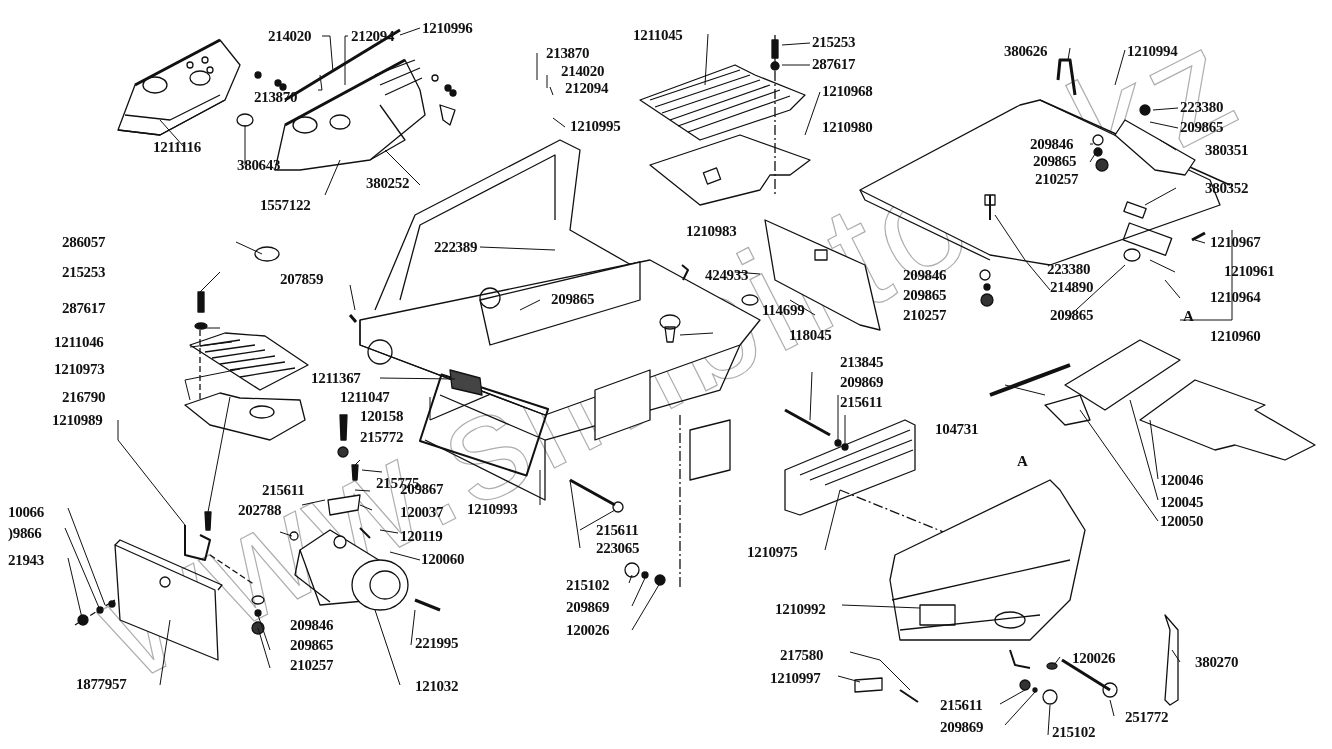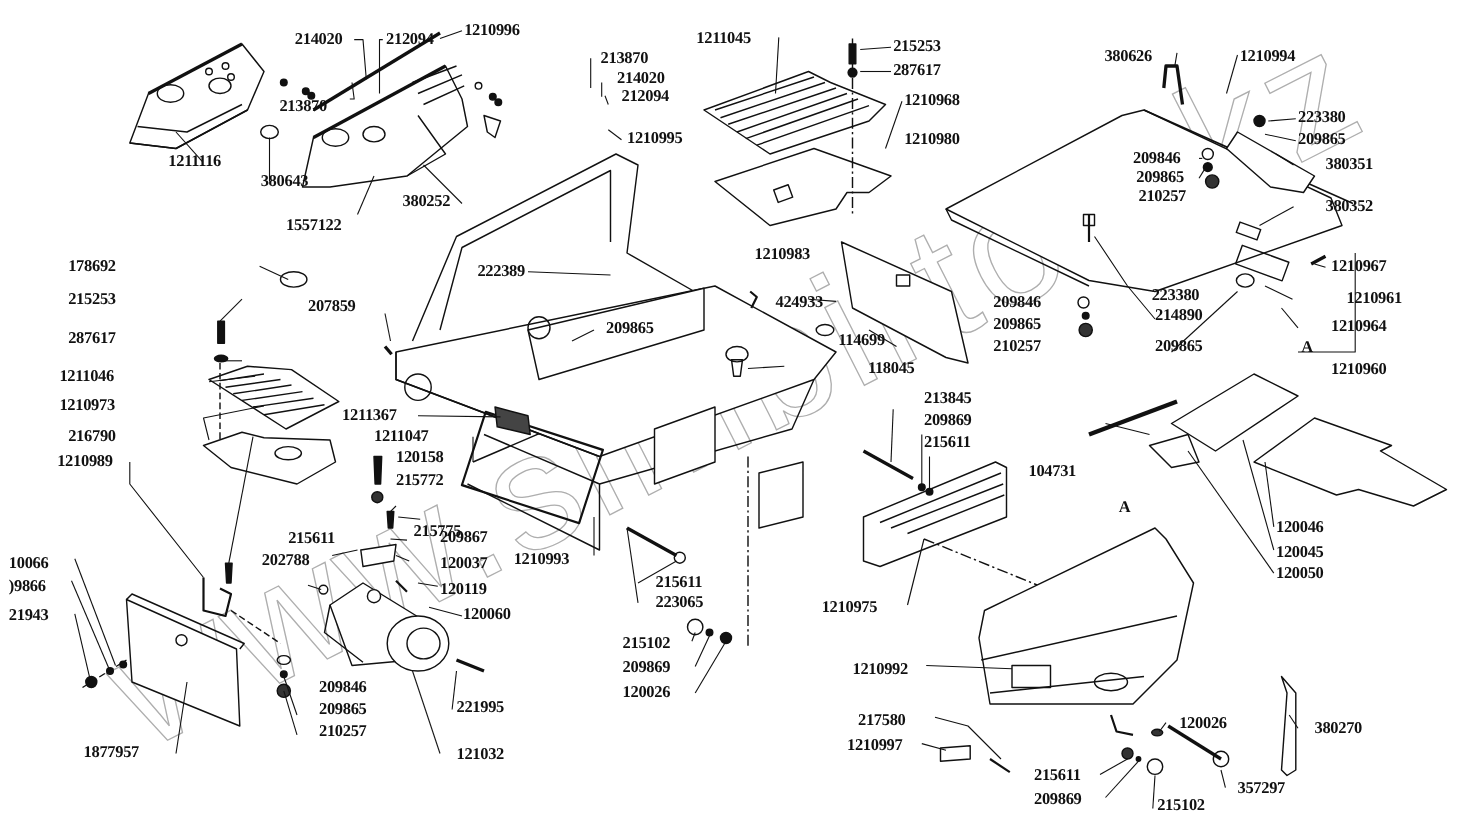--- a/index.html
+++ b/index.html
@@ -312,21 +312,21 @@
   <span class="lbl" style="left:1210px;top:235px">1210967</span>
   <span class="lbl" style="left:1047px;top:262px">223380</span>
   <span class="lbl" style="left:1224px;top:264px">1210961</span>
   <span class="lbl" style="left:1050px;top:280px">214890</span>
   <span class="lbl" style="left:1210px;top:290px">1210964</span>
   <span class="lbl" style="left:903px;top:268px">209846</span>
   <span class="lbl" style="left:903px;top:288px">209865</span>
   <span class="lbl" style="left:903px;top:308px">210257</span>
   <span class="lbl" style="left:1050px;top:308px">209865</span>
   <span class="lbl" style="left:1210px;top:329px">1210960</span>
-  <span class="lbl" style="left:62px;top:235px">178692</span>
+  <span class="lbl" style="left:62px;top:235px">286057</span>
   <span class="lbl" style="left:62px;top:265px">215253</span>
   <span class="lbl" style="left:62px;top:301px">287617</span>
   <span class="lbl" style="left:54px;top:335px">1211046</span>
   <span class="lbl" style="left:54px;top:362px">1210973</span>
   <span class="lbl" style="left:62px;top:390px">216790</span>
   <span class="lbl" style="left:52px;top:413px">1210989</span>
   <span class="lbl" style="left:434px;top:240px">222389</span>
   <span class="lbl" style="left:280px;top:272px">207859</span>
   <span class="lbl" style="left:551px;top:292px">209865</span>
   <span class="lbl" style="left:705px;top:268px">424933</span>
@@ -368,14 +368,14 @@
   <span class="lbl" style="left:1160px;top:495px">120045</span>
   <span class="lbl" style="left:1160px;top:514px">120050</span>
   <span class="lbl" style="left:775px;top:602px">1210992</span>
   <span class="lbl" style="left:780px;top:648px">217580</span>
   <span class="lbl" style="left:770px;top:671px">1210997</span>
   <span class="lbl" style="left:1072px;top:651px">120026</span>
   <span class="lbl" style="left:1195px;top:655px">380270</span>
   <span class="lbl" style="left:940px;top:698px">215611</span>
   <span class="lbl" style="left:940px;top:720px">209869</span>
   <span class="lbl" style="left:1052px;top:725px">215102</span>
-  <span class="lbl" style="left:1125px;top:710px">357297</span>
+  <span class="lbl" style="left:1125px;top:710px">251772</span>
 </div>
 
 </body></html>

